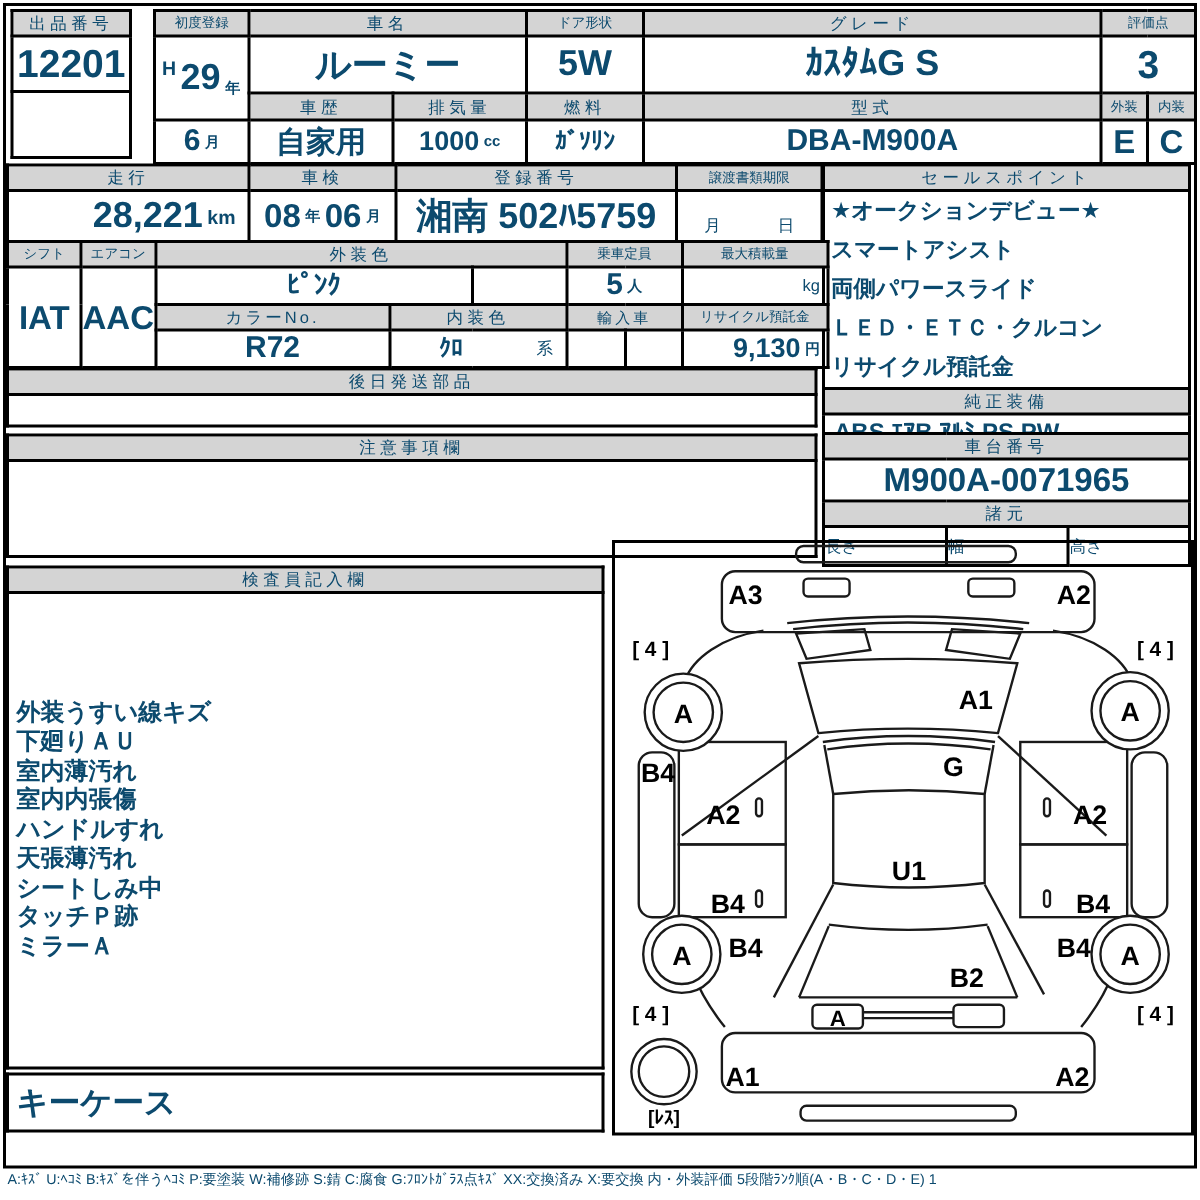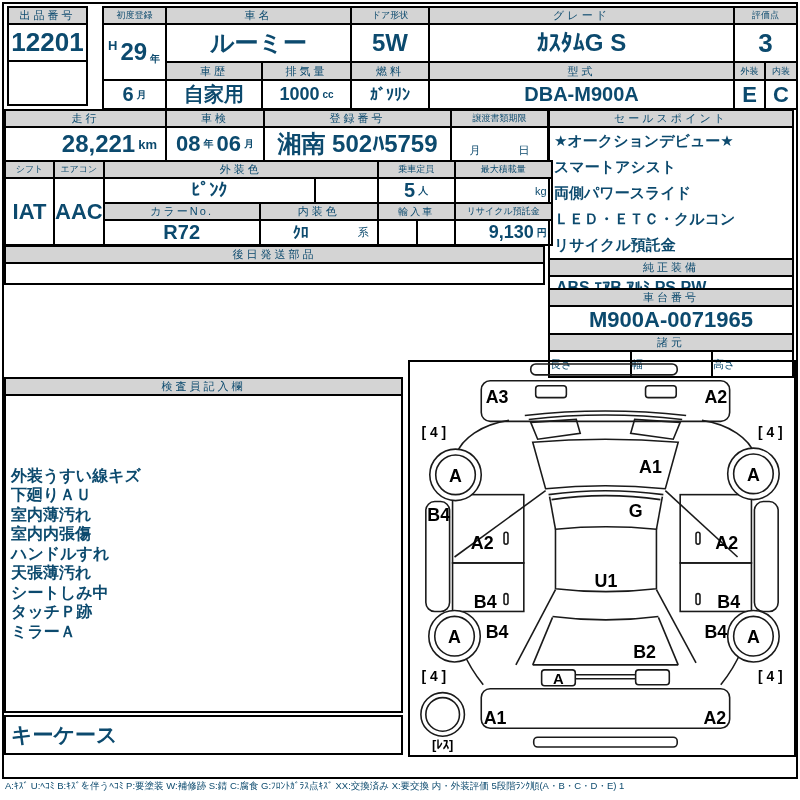--- a/index.html
+++ b/index.html
@@ -244,20 +244,33 @@
     <tbody>
         <tr style="height:13px">
           <td class="h">後日発送部品</td>
         </tr>
     <tr style="height:21px">
           <td></td>
         </tr>
   </tbody>
     </table>
 
+  <table class="tbl" style="left:4px;top:289px;">
+    <colgroup>
+        <col style="width:539px">
+      </colgroup>
+    <tbody>
+        <tr style="height:14px">
+          <td class="h">注意事項欄</td>
+        </tr>
+    <tr style="height:64px">
+          <td></td>
+        </tr>
+  </tbody>
+    </table>
 
   <table class="tbl" style="left:548px;top:288px;">
     <colgroup>
         <col style="width:82px">
         <col style="width:81px">
         <col style="width:81px">
       </colgroup>
     <tbody>
         <tr style="height:13px">
           <td class="h" colspan="3">車台番号</td>

